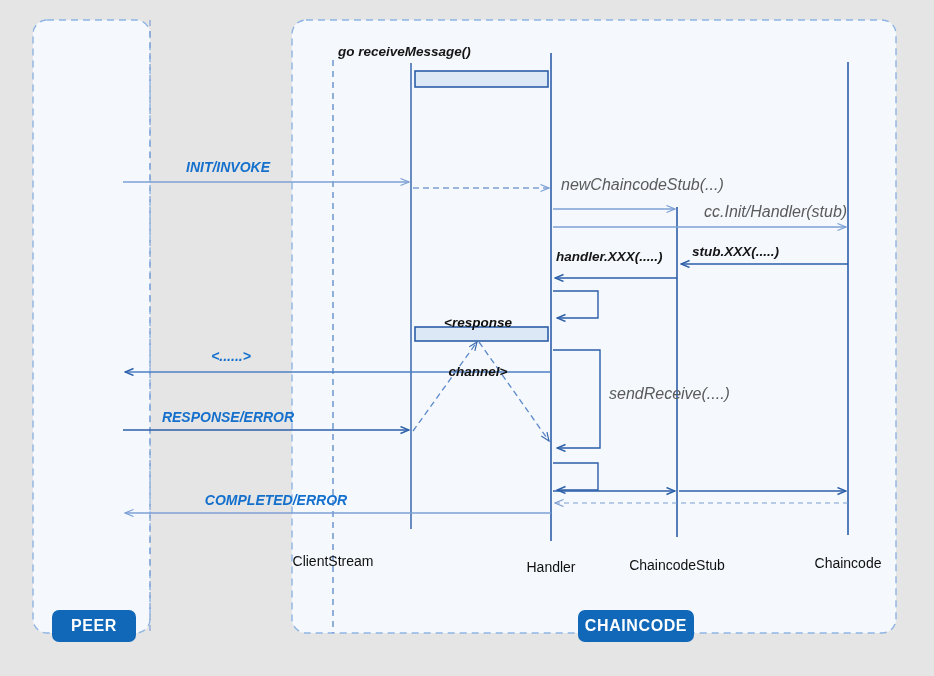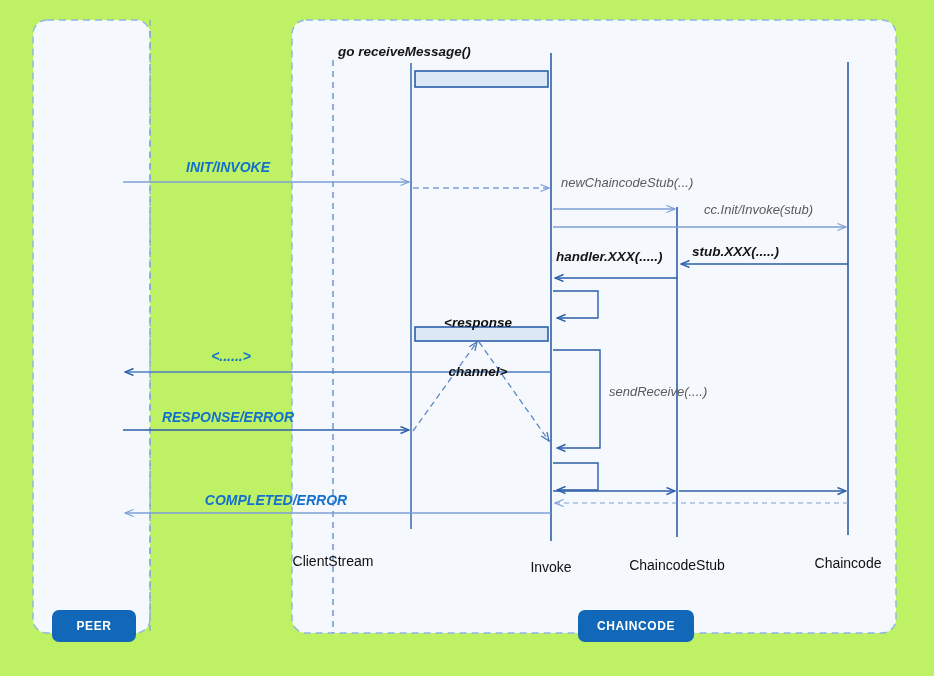--- a/index.html
+++ b/index.html
@@ -7,34 +7,34 @@
     padding: 0;
     background: #ffffff;
   }
   body {
     font-family: "Liberation Sans", sans-serif;
   }
   #stage {
     position: relative;
     width: 934px;
     height: 676px;
-    background: #bef264;
+    background: #e5e5e5;
     overflow: hidden;
   }
   #diagram-svg {
     position: absolute;
     left: 0;
     top: 0;
   }
   .badge {
     position: absolute;
     background: #1168b8;
     color: #ffffff;
     font-weight: bold;
-    font-size: 12px;
+    font-size: 16px;
     letter-spacing: 0.6px;
     border-radius: 7px;
     display: flex;
     align-items: center;
     justify-content: center;
     box-sizing: border-box;
   }
   #badge-peer {
     left: 52px;
     top: 610px;
@@ -54,21 +54,21 @@
   }
   .lbl-msg {
     color: #1470cc;
     font-style: italic;
     font-weight: bold;
     font-size: 14px;
   }
   .lbl-call {
     color: #5a5a5a;
     font-style: italic;
-    font-size: 13px;
+    font-size: 16px;
   }
   .lbl-call-dark {
     color: #151515;
     font-style: italic;
     font-weight: bold;
     font-size: 13.5px;
   }
   .lbl-actor {
     color: #101010;
     font-size: 14px;
@@ -150,30 +150,30 @@
 
   <div class="lbl lbl-call-dark" style="left:338px; top:44px;">go receiveMessage()</div>
 
   <div class="lbl lbl-note ctr" style="left:478px; top:283px; width:140px;">
     <div>&lt;response</div>
     <div>channel&gt;</div>
   </div>
 
   <div class="lbl lbl-msg ctr" style="left:228px; top:159px;">INIT/INVOKE</div>
   <div class="lbl lbl-call" style="left:561px; top:175px;">newChaincodeStub(...)</div>
-  <div class="lbl lbl-call" style="left:704px; top:202px;">cc.Init/Invoke(stub)</div>
+  <div class="lbl lbl-call" style="left:704px; top:202px;">cc.Init/Handler(stub)</div>
   <div class="lbl lbl-call-dark" style="left:692px; top:244px;">stub.XXX(.....)</div>
   <div class="lbl lbl-call-dark" style="left:556px; top:249px;">handler.XXX(.....)</div>
   <div class="lbl lbl-msg ctr" style="left:228px; top:409px;">RESPONSE/ERROR</div>
   <div class="lbl lbl-msg ctr" style="left:231px; top:348px;">&lt;......&gt;</div>
   <div class="lbl lbl-msg ctr" style="left:231px; top:492px;margin-left:45px;">COMPLETED/ERROR</div>
 
   <div class="lbl lbl-call" style="left:609px; top:384px;">sendReceive(....)</div>
 
   <div class="lbl lbl-actor ctr" style="left:333px; top:553px;">ClientStream</div>
-  <div class="lbl lbl-actor ctr" style="left:551px; top:559px;">Invoke</div>
+  <div class="lbl lbl-actor ctr" style="left:551px; top:559px;">Handler</div>
   <div class="lbl lbl-actor ctr" style="left:677px; top:557px;">ChaincodeStub</div>
   <div class="lbl lbl-actor ctr" style="left:848px; top:555px;">Chaincode</div>
 
   <div class="badge" id="badge-peer">PEER</div>
   <div class="badge" id="badge-chaincode">CHAINCODE</div>
 
 </div>
 
 </body></html>

